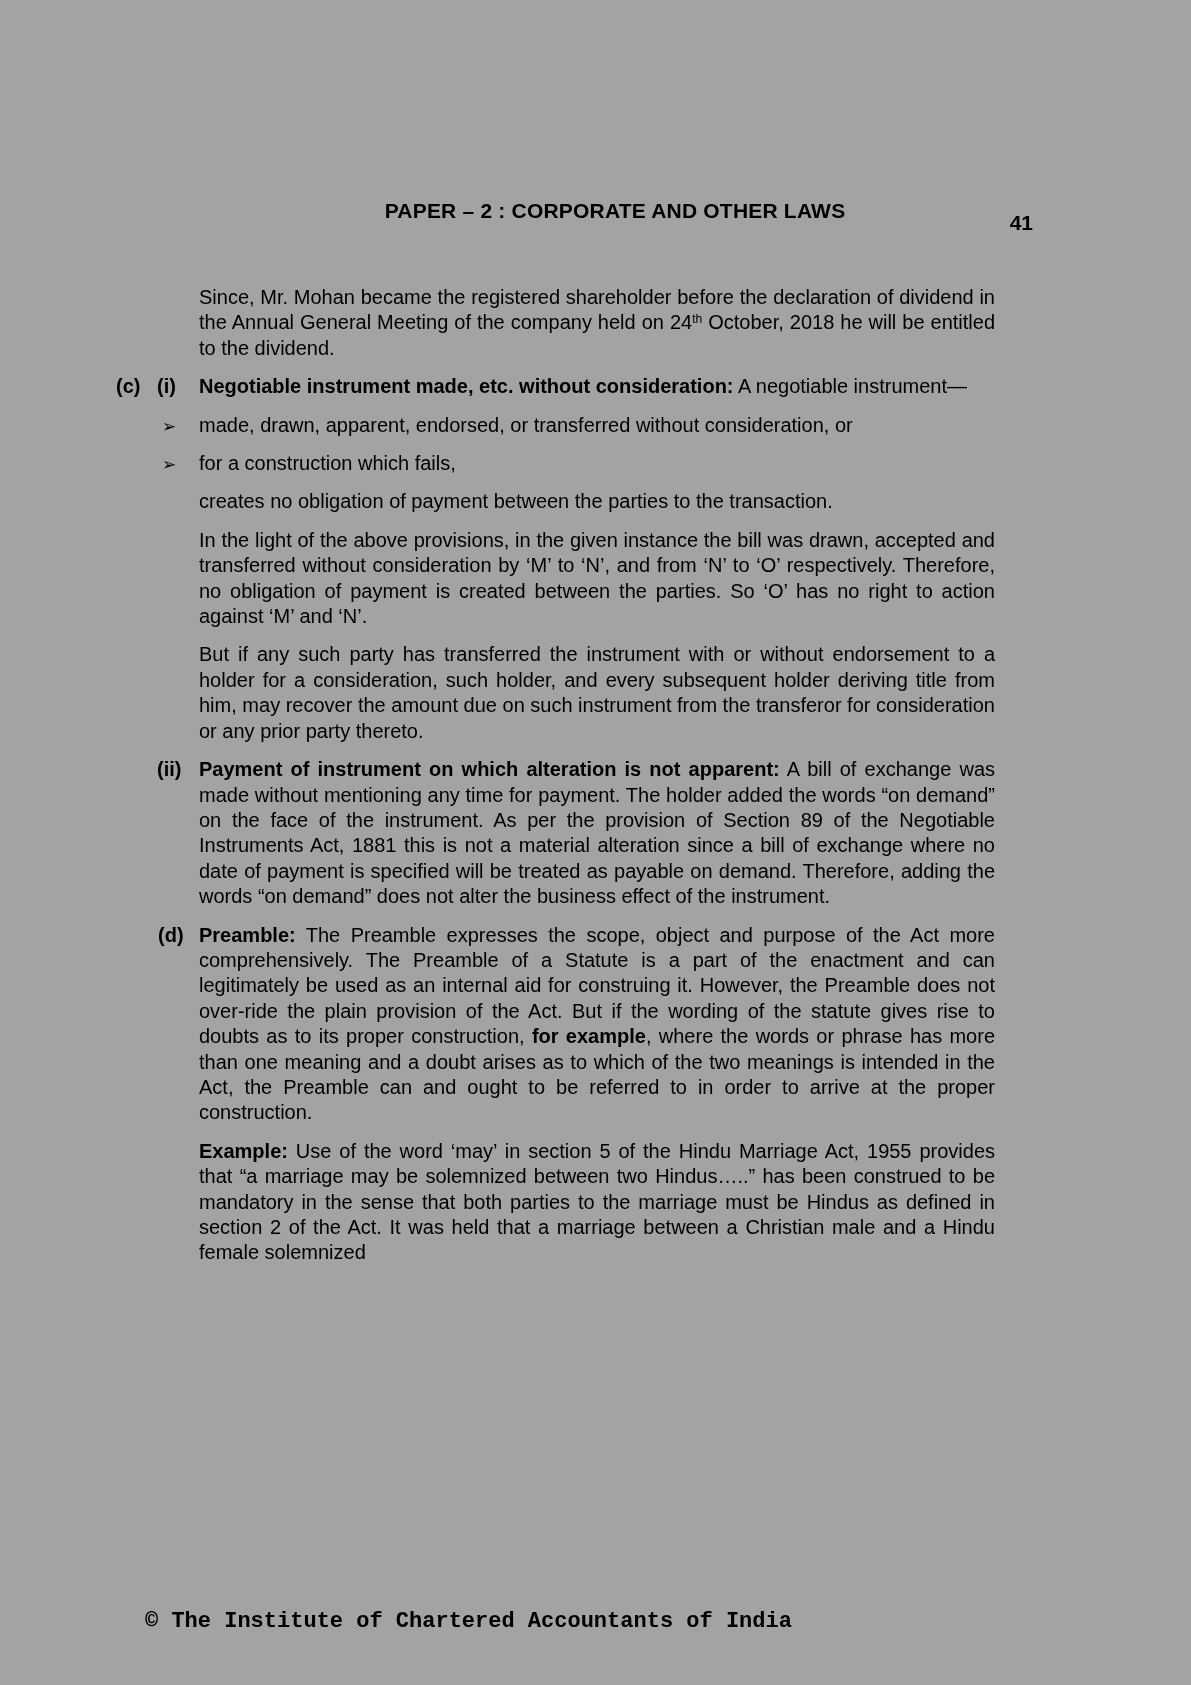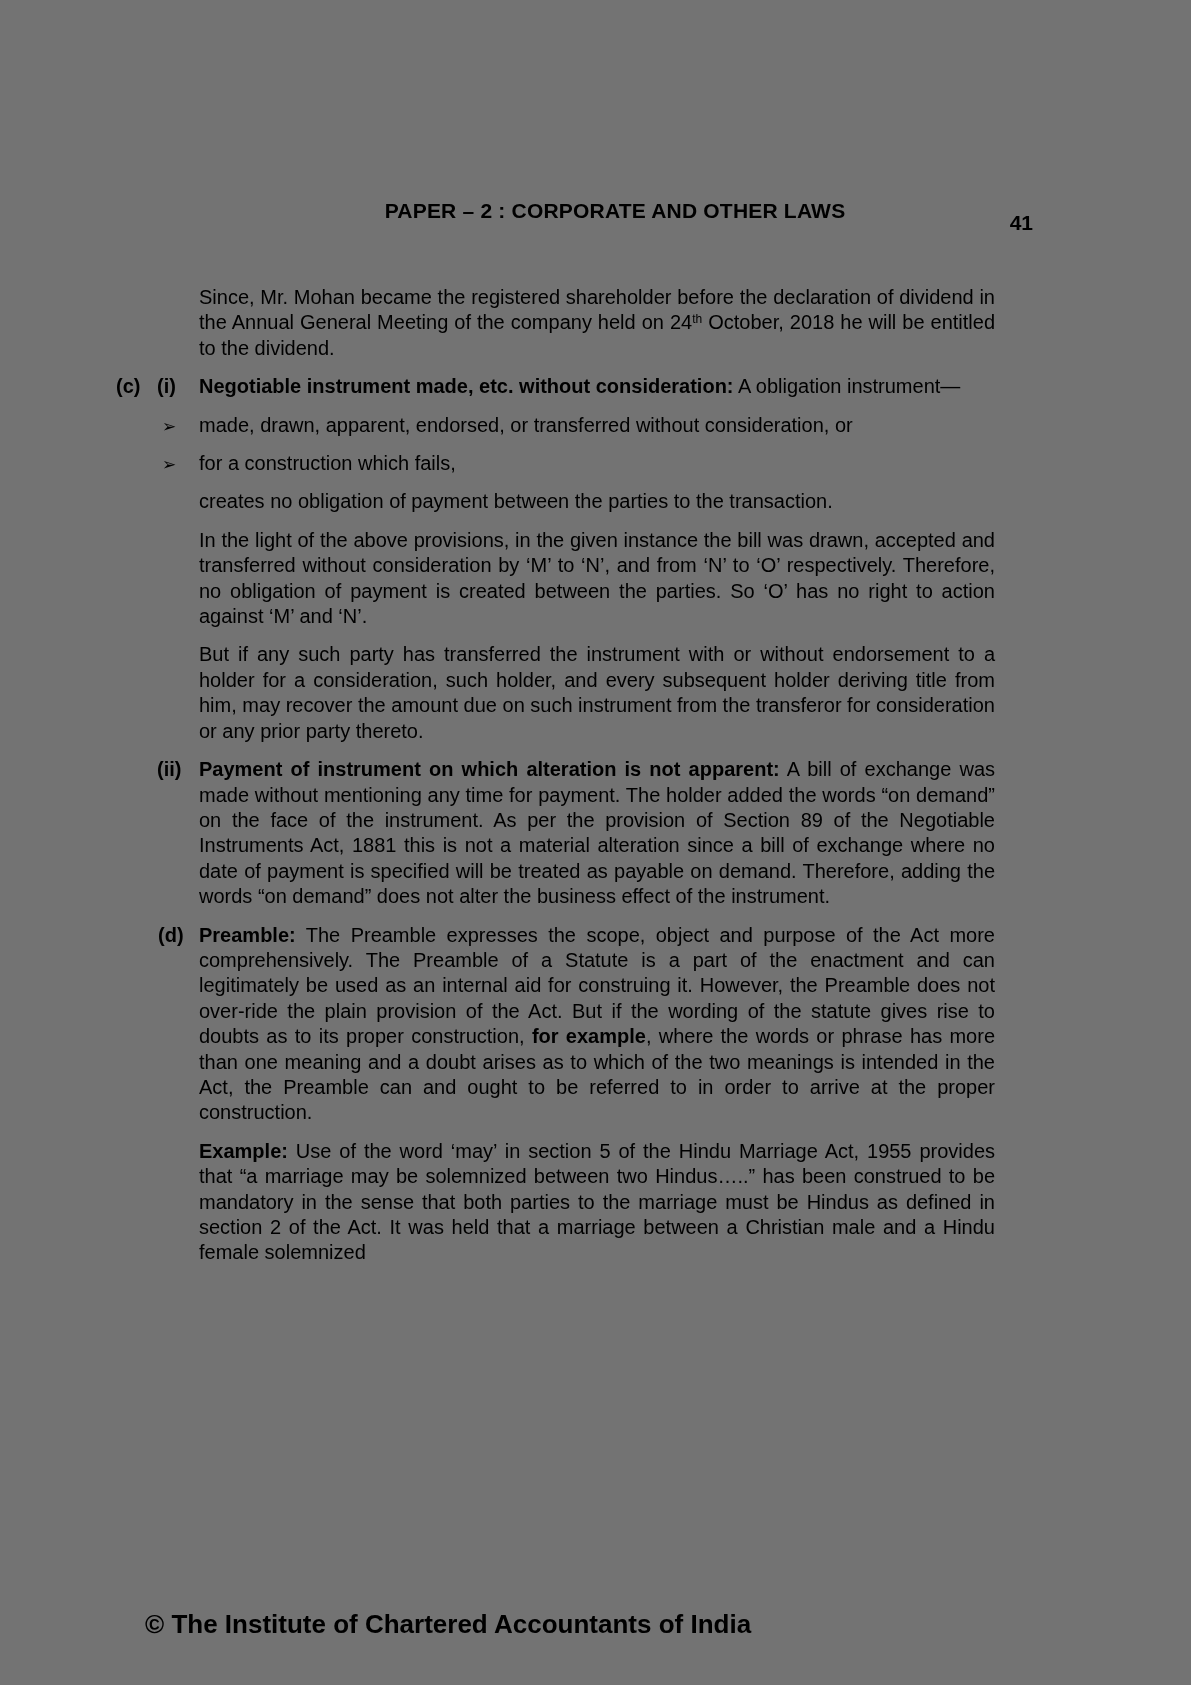--- a/index.html
+++ b/index.html
@@ -4,21 +4,21 @@
 <style>
   html, body {
     margin: 0;
     padding: 0;
     background: #ffffff;
   }
   .page {
     position: relative;
     width: 1191px;
     height: 1685px;
-    background: #737373;
+    background: #a3a3a3;
     color: #000000;
     font-family: "Liberation Sans", sans-serif;
     overflow: hidden;
   }
   .header {
     position: absolute;
     top: 199px;
     left: 217px;
     width: 796px;
   }
@@ -75,41 +75,41 @@
   .b { font-weight: bold; }
   sup.th {
     font-size: 12px;
     line-height: 0;
     vertical-align: 6px;
   }
   .footer {
     position: absolute;
     top: 1609px;
     left: 145px;
-    font-family: Liberation Sans, sans-serif;
+    font-family: Liberation Mono, monospace;
     font-weight: bold;
-    font-size: 26px;
+    font-size: 22px;
     white-space: nowrap;
   }
 </style>
 </head>
 <body>
 
 <div class="page">
 
   <div class="header">
     <div class="doc-title">PAPER – 2 : CORPORATE AND OTHER LAWS</div>
     <div class="page-number">41</div>
   </div>
 
   <div class="content">
 
     <p class="ind-b"><span>Since, Mr. Mohan became the registered shareholder before the declaration of dividend in the Annual General Meeting of the company held on 24</span><sup class="th">th</sup><span> October, 2018 he will be entitled to the dividend.</span></p>
 
-    <p class="ind-b"><span class="mk mk-c">(c)</span><span class="mk mk-i">(i)</span><span class="b">Negotiable instrument made, etc. without consideration:</span><span> A obligation instrument—</span></p>
+    <p class="ind-b"><span class="mk mk-c">(c)</span><span class="mk mk-i">(i)</span><span class="b">Negotiable instrument made, etc. without consideration:</span><span> A negotiable instrument—</span></p>
 
     <p class="bullet"><span class="glyph">➢</span><span>made, drawn, apparent, endorsed, or transferred without consideration, or</span></p>
 
     <p class="bullet"><span class="glyph">➢</span><span>for a construction which fails,</span></p>
 
     <p class="ind-b">creates no obligation of payment between the parties to the transaction.</p>
 
     <p class="ind-b">In the light of the above provisions, in the given instance the bill was drawn, accepted and transferred without consideration by ‘M’ to ‘N’, and from ‘N’ to ‘O’ respectively. Therefore, no obligation of payment is created between the parties. So ‘O’ has no right to action against ‘M’ and ‘N’.</p>
 
     <p class="ind-b">But if any such party has transferred the instrument with or without endorsement to a holder for a consideration, such holder, and every subsequent holder deriving title from him, may recover the amount due on such instrument from the transferor for consideration or any prior party thereto.</p>

